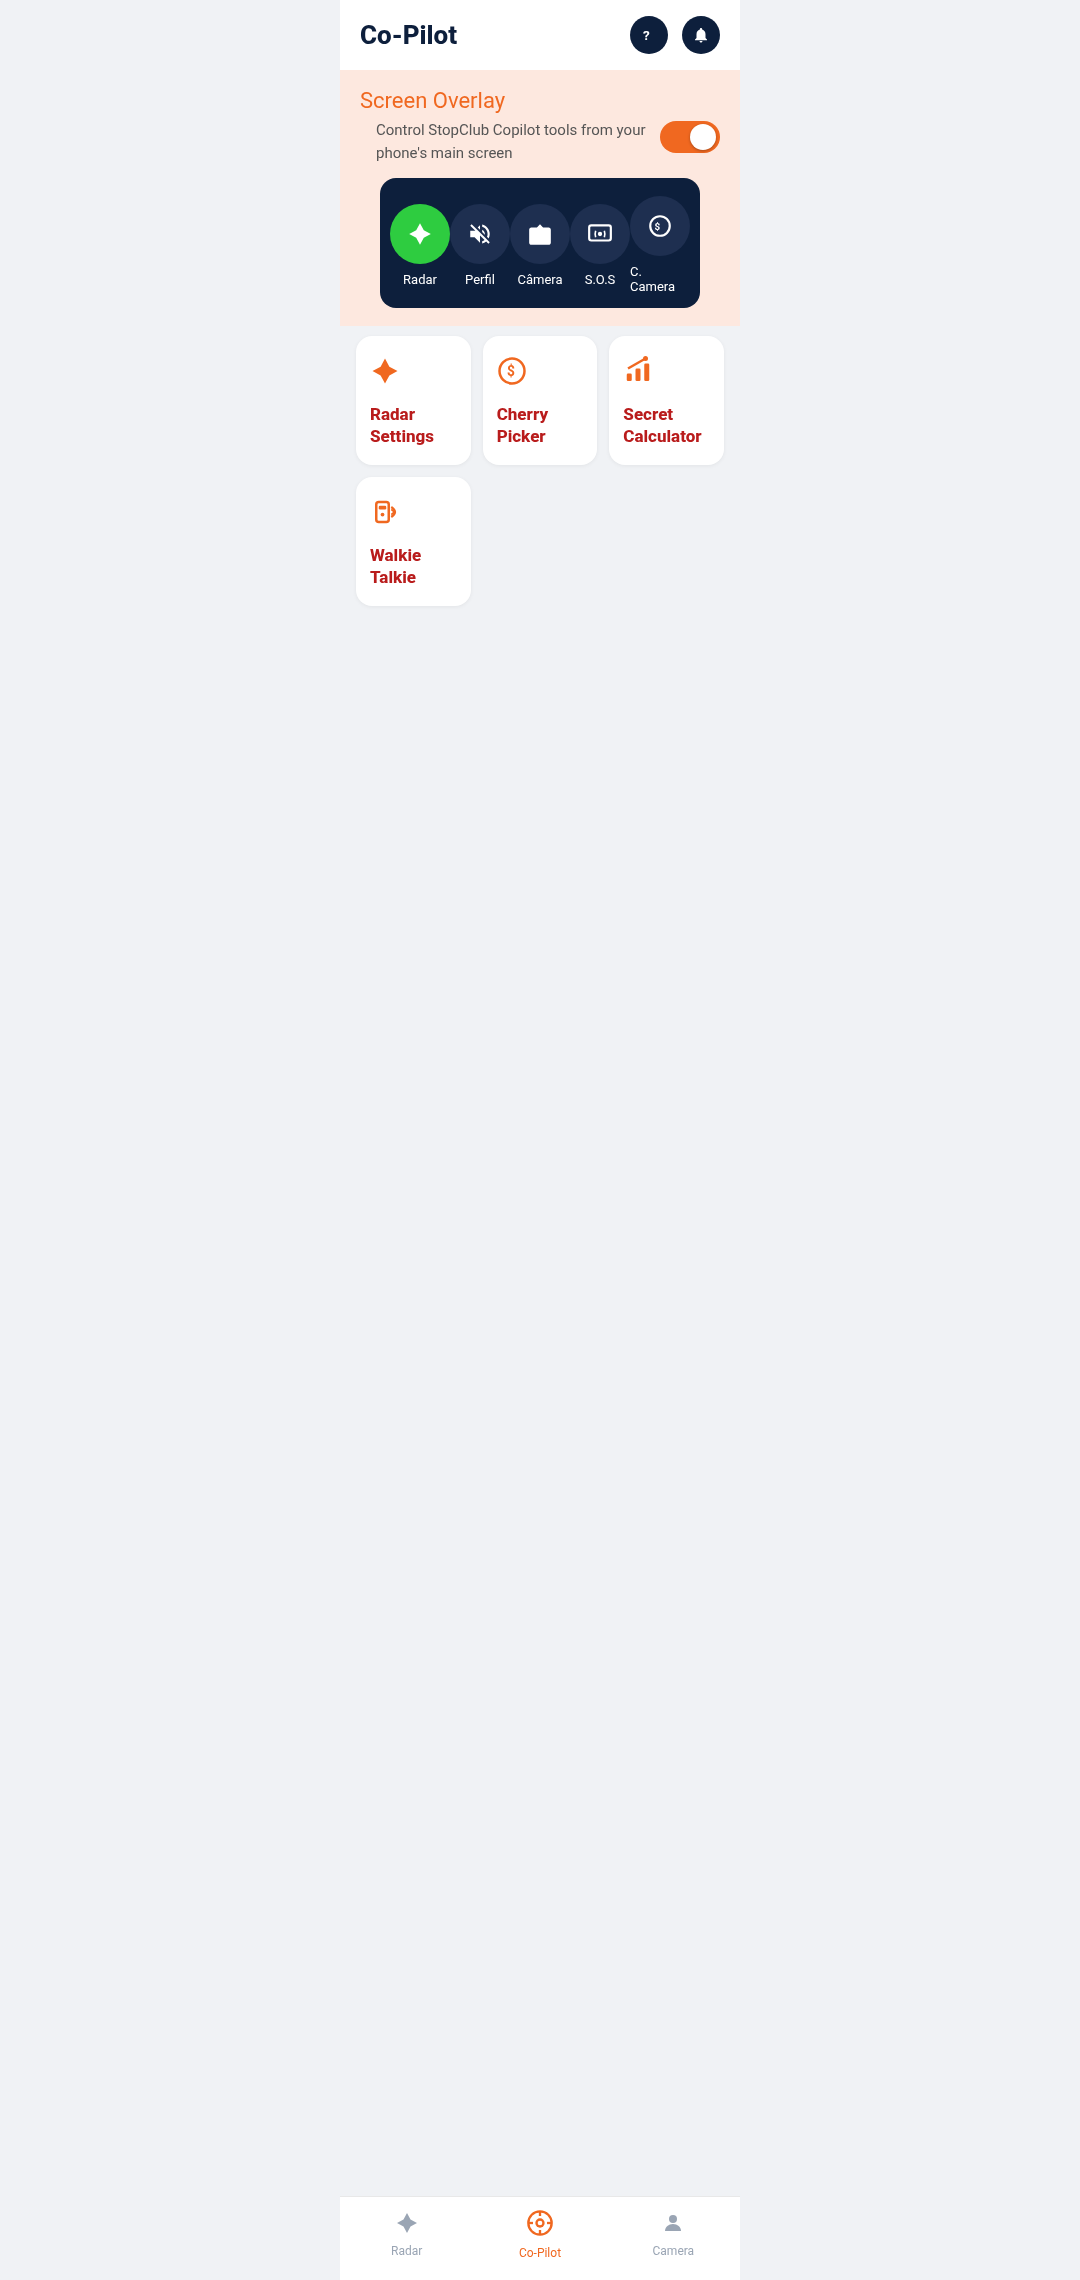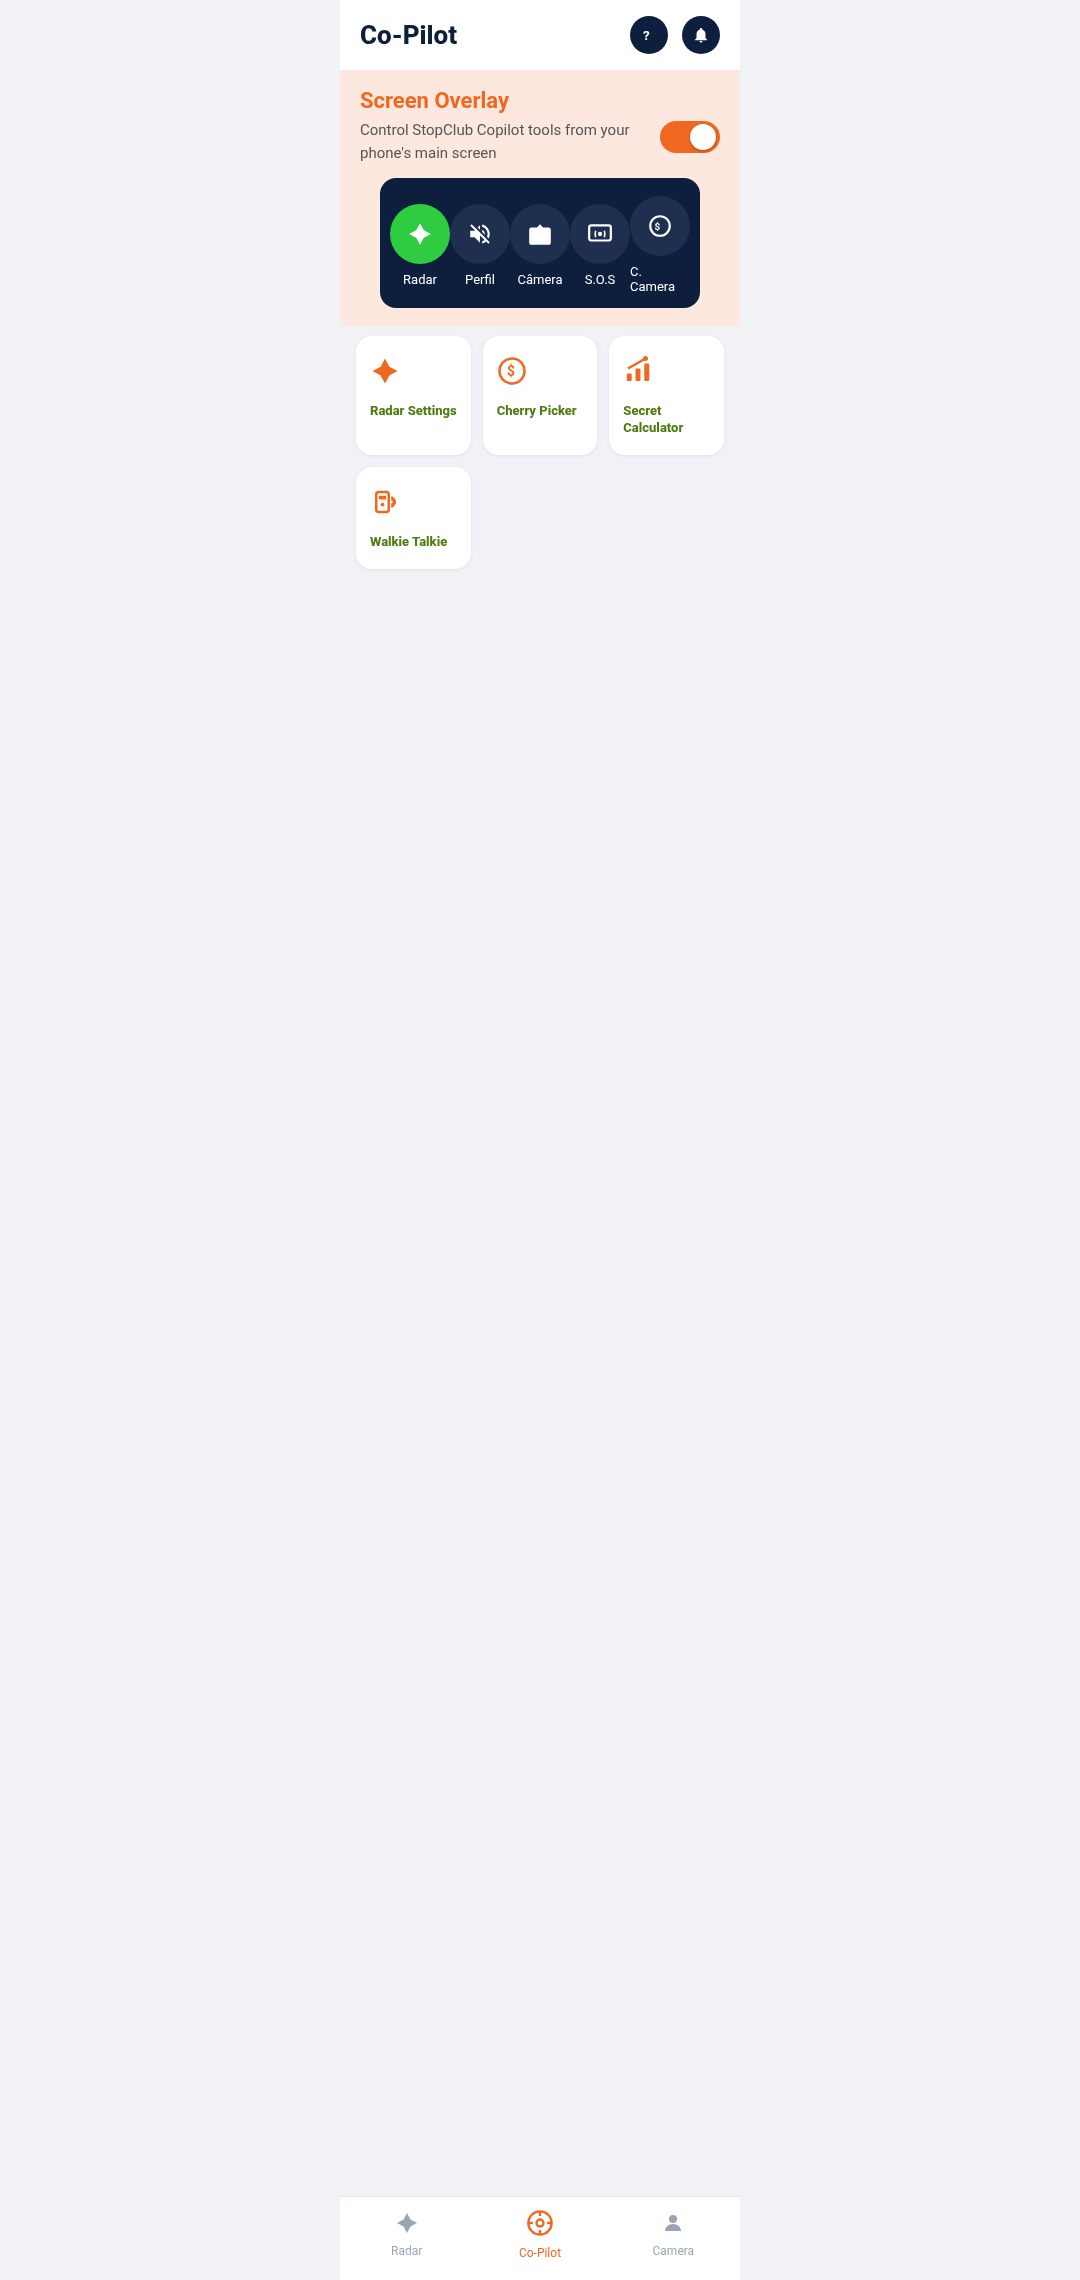--- a/index.html
+++ b/index.html
@@ -46,29 +46,30 @@
       cursor: pointer;
     }
 
     
     .overlay-banner {
       background: #fde8df;
       padding: 18px 20px 0 20px;
     }
     .overlay-title {
       font-size: 22px;
-      font-weight: 700;
+      font-weight: 400;
       color: #f06820;
       margin-bottom: 6px;
     }
     .overlay-desc-row {
       display: flex;
       align-items: flex-start;
       justify-content: space-between;
       gap: 12px;
+      margin-left: 16px;
     }
     .overlay-desc {
       font-size: 15px;
       color: #555;
       line-height: 1.5;
       flex: 1;
     }
     .toggle-container {
       margin-top: 2px;
       flex-shrink: 0;
@@ -149,23 +150,23 @@
       align-items: flex-start;
       gap: 10px;
       cursor: pointer;
       box-shadow: 0 1px 4px rgba(0,0,0,0.06);
     }
     .card-icon {
       font-size: 30px;
       color: #f06820;
     }
     .card-label {
-      font-size: 13px;
+      font-size: 17px;
       font-weight: 800;
-      color: #4d7c0f;
+      color: #b91c1c;
       line-height: 1.3;
     }
 
     
     .icon-svg {
       width: 30px;
       height: 30px;
     }
     .toolbar-icon-svg {
       width: 26px;

